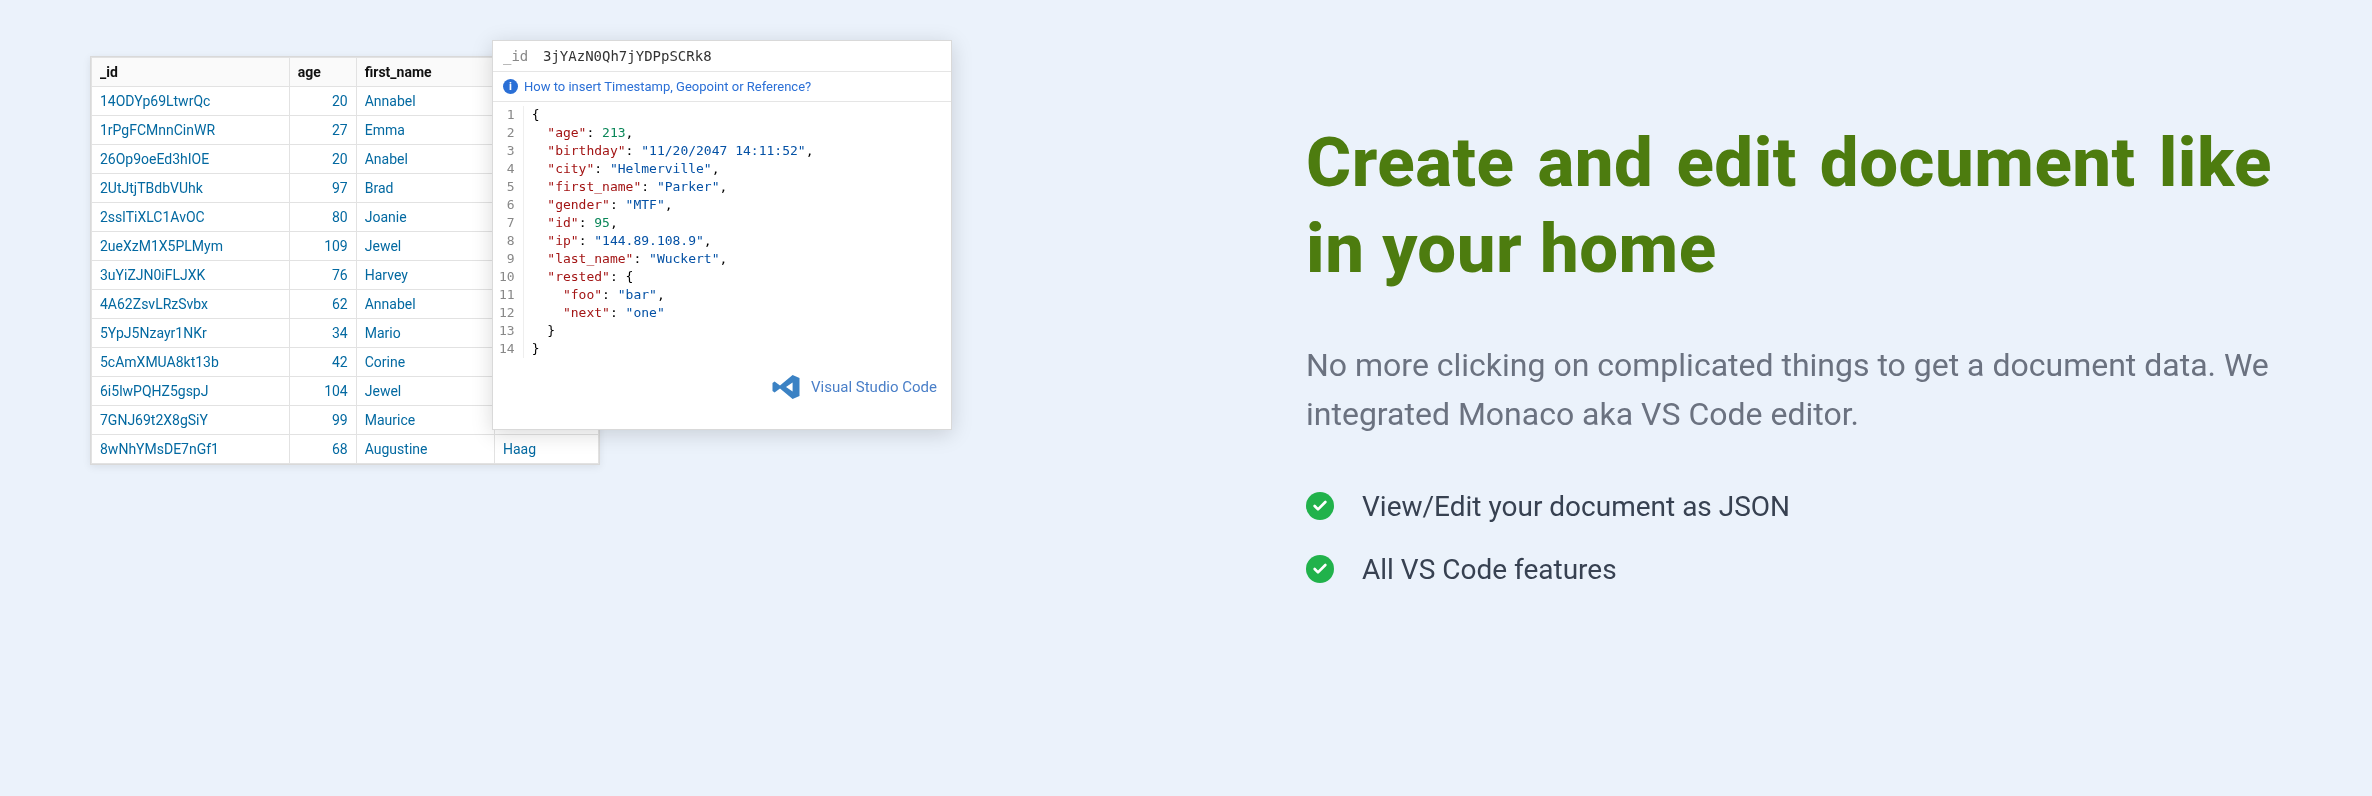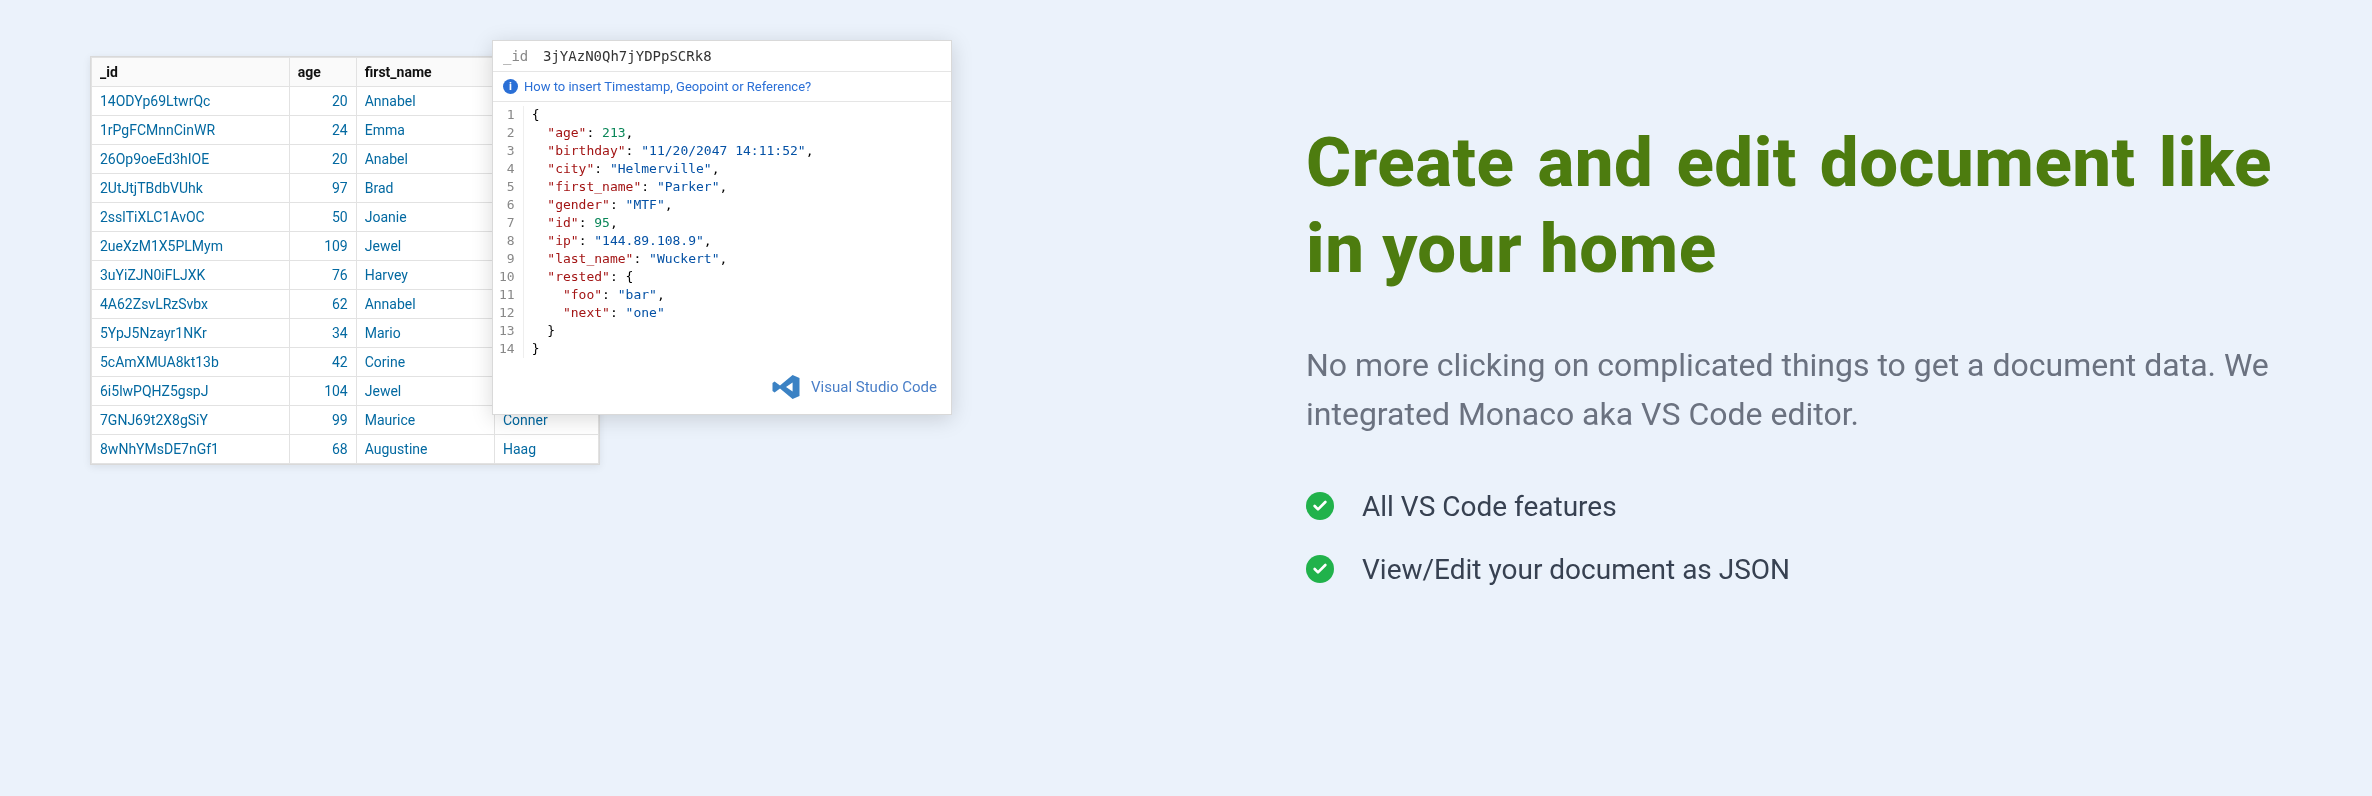--- a/index.html
+++ b/index.html
@@ -154,21 +154,21 @@
   white-space: pre;
   color: #333;
 }
 .k { color: #a31515; }
 .s { color: #0451a5; }
 .n { color: #098658; text-align: center; }
 .p { color: #000; }
 
 .vs-brand {
   text-align: right;
-  padding: 10px 14px 12px 0;
+  padding: 10px 14px 27px 0;
   color: #4a7fc8;
   font-size: 15px;
   display: flex;
   align-items: center;
   justify-content: flex-end;
   gap: 10px;
 }
 .vs-brand svg { width: 30px; height: 30px; }
 </style>
 </head>
@@ -189,39 +189,39 @@
         </thead>
         <tbody id="tbody">
             <tr>
               <td>14ODYp69LtwrQc</td>
               <td class="num">20</td>
               <td>Annabel</td>
               <td>Stark</td>
             </tr>
             <tr>
               <td>1rPgFCMnnCinWR</td>
-              <td class="num">24</td>
+              <td class="num">27</td>
               <td>Emma</td>
               <td>Wasor</td>
             </tr>
             <tr>
               <td>26Op9oeEd3hIOE</td>
               <td class="num">20</td>
               <td>Anabel</td>
               <td>Murazi</td>
             </tr>
             <tr>
               <td>2UtJtjTBdbVUhk</td>
               <td class="num">97</td>
               <td>Brad</td>
               <td>Botsfor</td>
             </tr>
             <tr>
               <td>2sslTiXLC1AvOC</td>
-              <td class="num">50</td>
+              <td class="num">80</td>
               <td>Joanie</td>
               <td>Metz</td>
             </tr>
             <tr>
               <td>2ueXzM1X5PLMym</td>
               <td class="num">109</td>
               <td>Jewel</td>
               <td>Zemlak</td>
             </tr>
             <tr>
@@ -309,25 +309,25 @@
   <div class="right-panel">
     <h1 class="heading">Create and edit document like in your home</h1>
     <p class="para">No more clicking on complicated things to get a document data. We integrated Monaco aka VS Code editor.</p>
     <div class="features">
       <div class="feature">
         <span class="check-circle">
           <svg viewBox="0 0 24 24" fill="none" stroke="#fff" stroke-width="4" stroke-linecap="round" stroke-linejoin="round">
               <polyline points="4 12 9 17 20 6"></polyline>
             </svg>
         </span>
-        <span class="feature-text">All VS Code features</span>
+        <span class="feature-text">View/Edit your document as JSON</span>
       </div>
       <div class="feature">
         <span class="check-circle">
           <svg viewBox="0 0 24 24" fill="none" stroke="#fff" stroke-width="4" stroke-linecap="round" stroke-linejoin="round">
               <polyline points="4 12 9 17 20 6"></polyline>
             </svg>
         </span>
-        <span class="feature-text">View/Edit your document as JSON</span>
+        <span class="feature-text">All VS Code features</span>
       </div>
     </div>
   </div>
 </div>
 
 </body></html>

